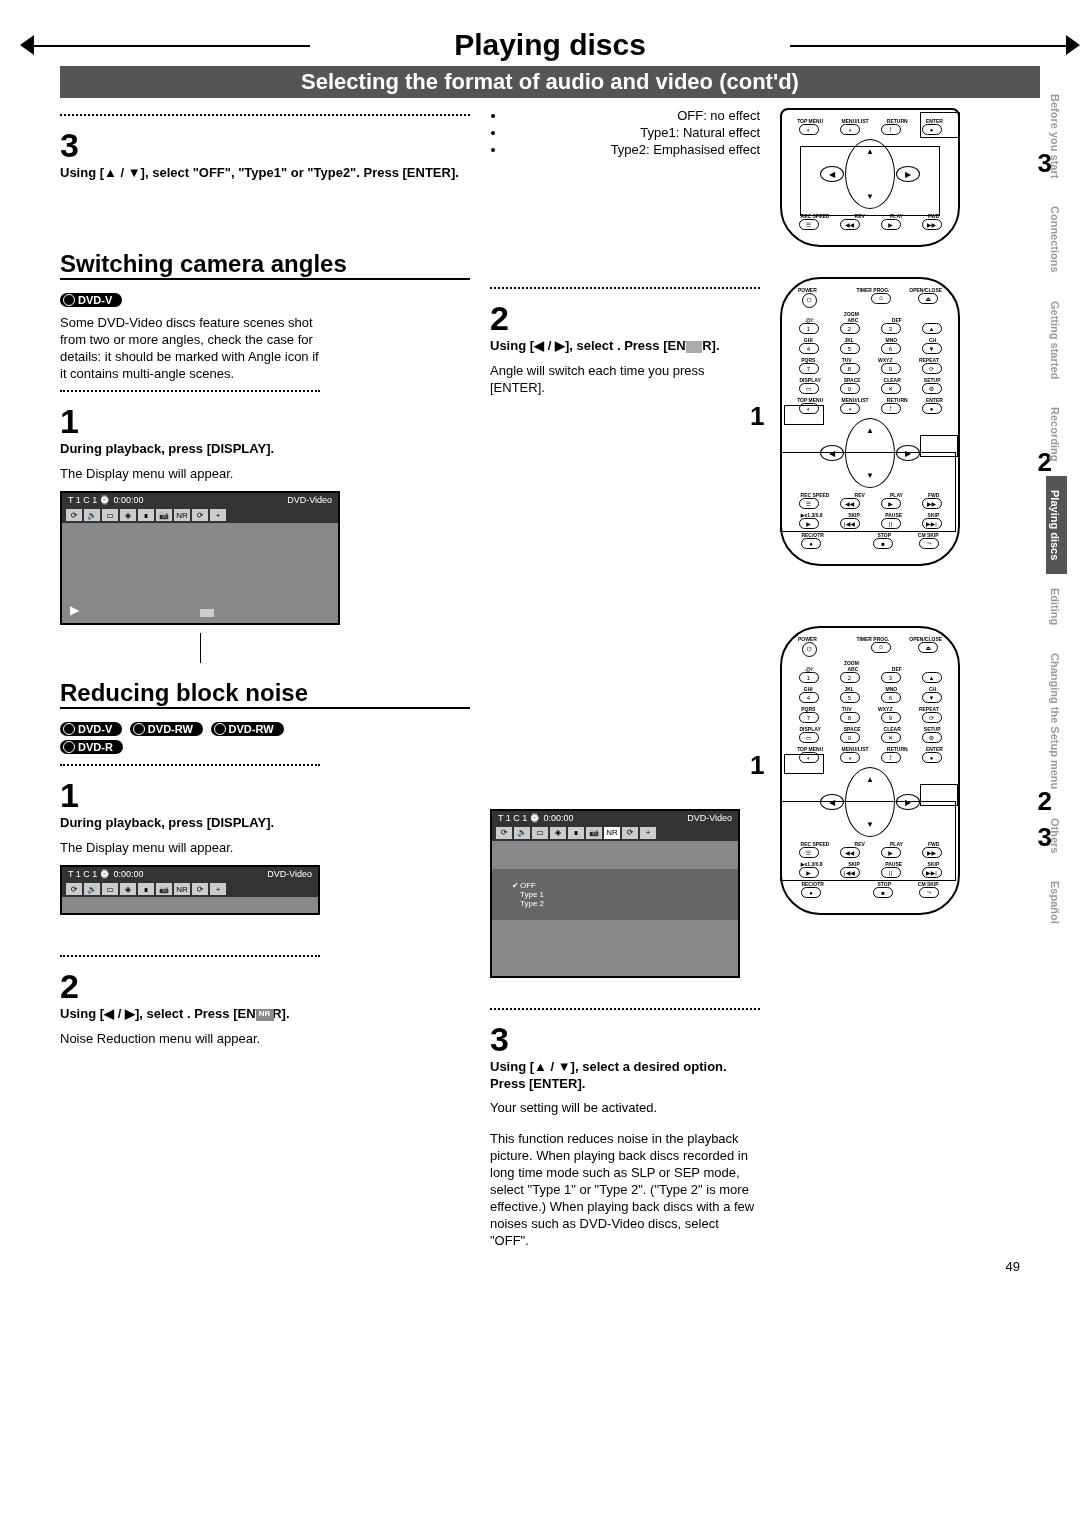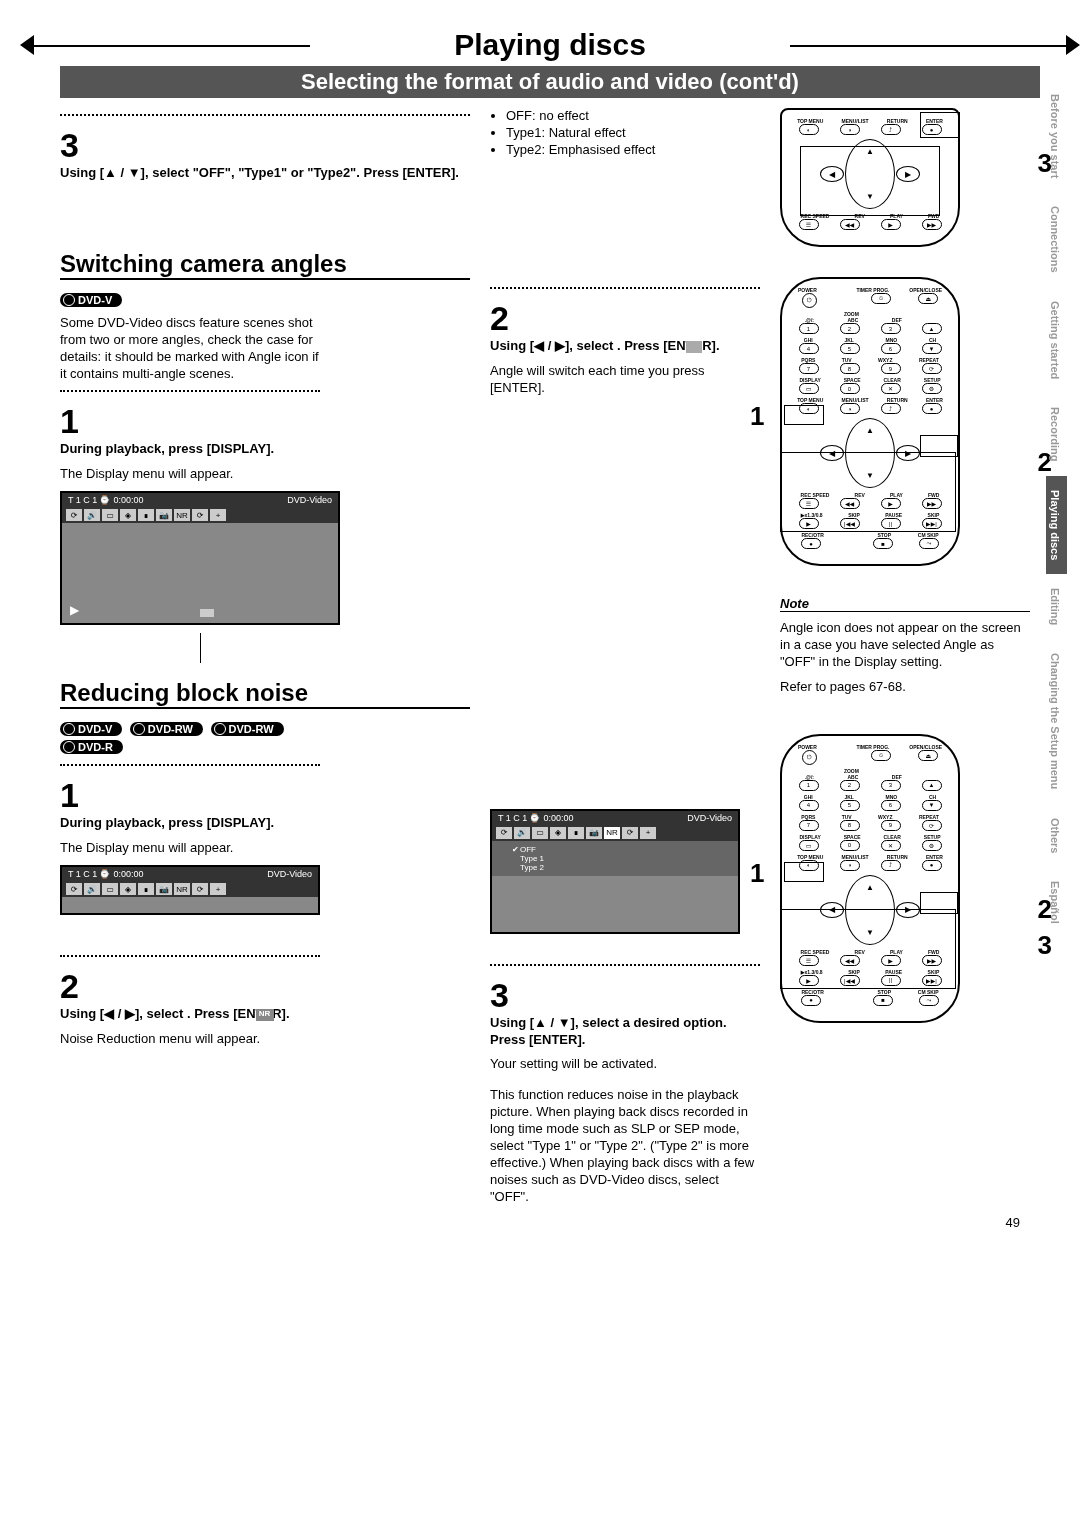--- a/index.html
+++ b/index.html
@@ -29,21 +29,21 @@
   .display-screen { border:2px solid #000; background:#888; width:280px; margin:8px 0; position:relative;}
   .ds-top { background:#333; color:#fff; font-size:9px; padding:2px 6px; display:flex; justify-content:space-between;}
   .ds-icons { display:flex; gap:2px; padding:2px 4px; background:#333;}
   .ds-icons .ic{ width:16px;height:12px;background:#ccc;display:inline-flex;align-items:center;justify-content:center;font-size:8px;}
   .ds-body { height:100px; position:relative;}
   .ds-body .play { position:absolute; bottom:6px; left:8px; color:#fff; font-size:12px;}
   .ds-body .tiny { position:absolute; bottom:6px; left:50%; width:14px;height:8px;background:#ccc;}
   .pointer-line { border-left:1px solid #000; height:30px; margin-left:140px;}
   .display-screen.small { width:260px; }
   .display-screen.small .ds-body{height:16px;}
-  .nr-menu { background:#666; padding:4px 20px; font-size:8px; color:#fff;}
+  .nr-menu { background:#666; padding:12px 20px; font-size:8px; color:#fff;margin-top:28px;}
   .nr-menu div::before{content:"";display:inline-block;width:8px;}
   .nr-menu div:first-child::before{content:"✔ ";color:#fff;}
   .remote { width: 180px; border: 2px solid #000; border-radius: 40px; padding: 8px 6px 12px; position:relative; background:#fff;}
   .remote .row{ display:flex; justify-content:space-around; margin-bottom:3px;}
   .remote .btn{ width:20px;height:11px;border:1px solid #000;border-radius:6px;font-size:6px;display:flex;align-items:center;justify-content:center;}
   .remote .btn.c{border-radius:50%;width:15px;height:15px;}
   .remote .dpad{ position:relative; width:100px;height:70px;margin:4px auto;}
   .remote .dpad .oval{position:absolute;left:50%;top:0;transform:translateX(-50%);width:50px;height:70px;border:1px solid #000;border-radius:50%;}
   .remote .dpad .hcap{position:absolute;top:50%;transform:translateY(-50%);width:24px;height:16px;border:1px solid #000;border-radius:50%;font-size:8px;display:flex;align-items:center;justify-content:center;}
   .remote .dpad .hcap.l{left:0;}
@@ -52,21 +52,21 @@
   .remote .dpad .ar.u{top:8px;}
   .remote .dpad .ar.d{bottom:8px;}
   .remote .btn-labels{display:flex;justify-content:space-around;font-size:5px;font-weight:bold;}
   .hlbox{position:absolute;border:1.5px solid #000;}
   .callout{position:absolute;font-size:26px;font-weight:bold;}
   .side-tabs{position:absolute;right:8px;top:80px;width:26px;}
   .side-tabs .tab{writing-mode:vertical-rl;font-size:11px;font-weight:bold;padding:14px 3px;text-align:center;color:#999;border-right:3px solid transparent;}
   .side-tabs .tab.active{background:#555;color:#fff;}
   .page-num{position:absolute;bottom:14px;right:60px;font-size:13px;}
   ul.bullets{list-style:disc;padding-left:16px;font-size:13px;}
-  ul.bullets li{margin-bottom:2px;}
+  ul.bullets li{margin-bottom:2px;text-align:right;}
   .para{font-size:13px;line-height:1.3;margin-bottom:8px;}
   .remote-wrap{position:relative; margin-bottom:30px;}
 </style>
 </head>
 <body>
 
 <div class="page">
   <div class="header-title"><span class="cap l"></span><span>Playing discs</span><span class="cap r"></span></div>
   <div class="subheader">Selecting the format of audio and video (cont'd)</div>
 
@@ -361,26 +361,20 @@
               <span class="btn">⤳</span>
             </div>
       </div>
       <div class="hlbox" style="top:128px;left:4px;width:40px;height:20px;"></div>
       <div class="hlbox" style="top:158px;left:140px;width:38px;height:22px;"></div>
       <div class="hlbox" style="top:175px;left:0px;width:176px;height:80px;"></div>
       <div class="callout" style="top:124px;left:-30px;">1</div>
       <div class="callout" style="top:170px;right:-22px;">2</div>
       </div>
 
-      <div style="margin-top:10px;">
-        <div class="note-h">Note</div>
-        <div class="hline-thin"></div>
-        <div class="para">Angle icon does not appear on the screen in a case you have selected Angle as "OFF" in the Display setting.</div>
-        <div class="para">Refer to pages 67-68.</div>
-      </div>
 
       <div style="height:30px;"></div>
 
       <div class="remote-wrap">
       <div class="remote">
         <div class="btn-labels">
               <span>POWER</span>
               <span></span>
               <span>TIMER PROG.</span>
               <span>OPEN/CLOSE</span>

